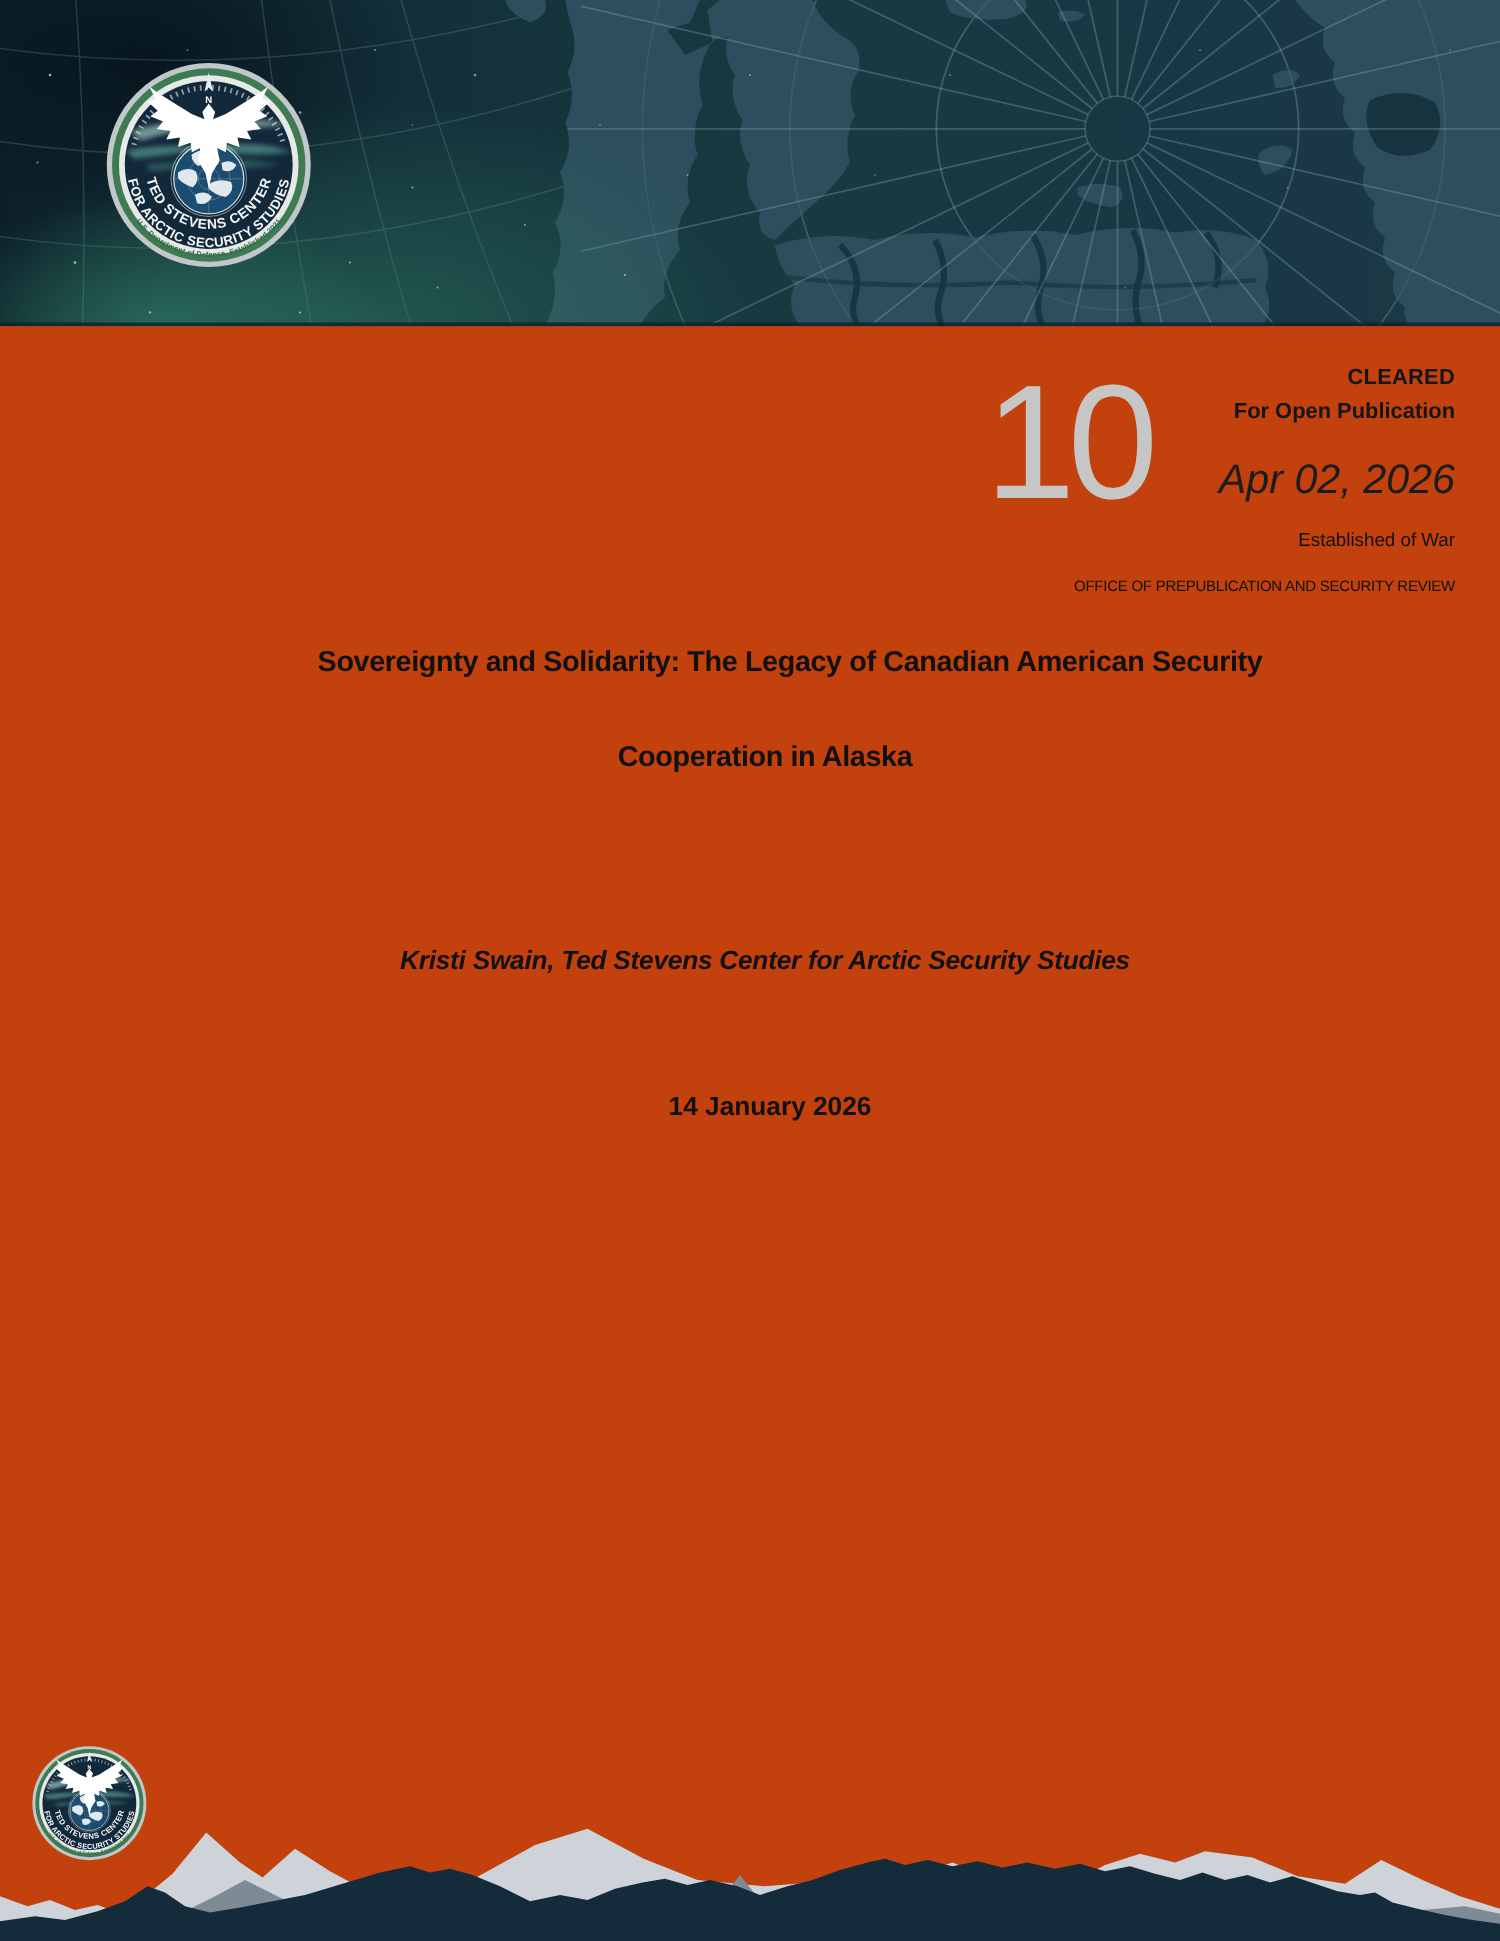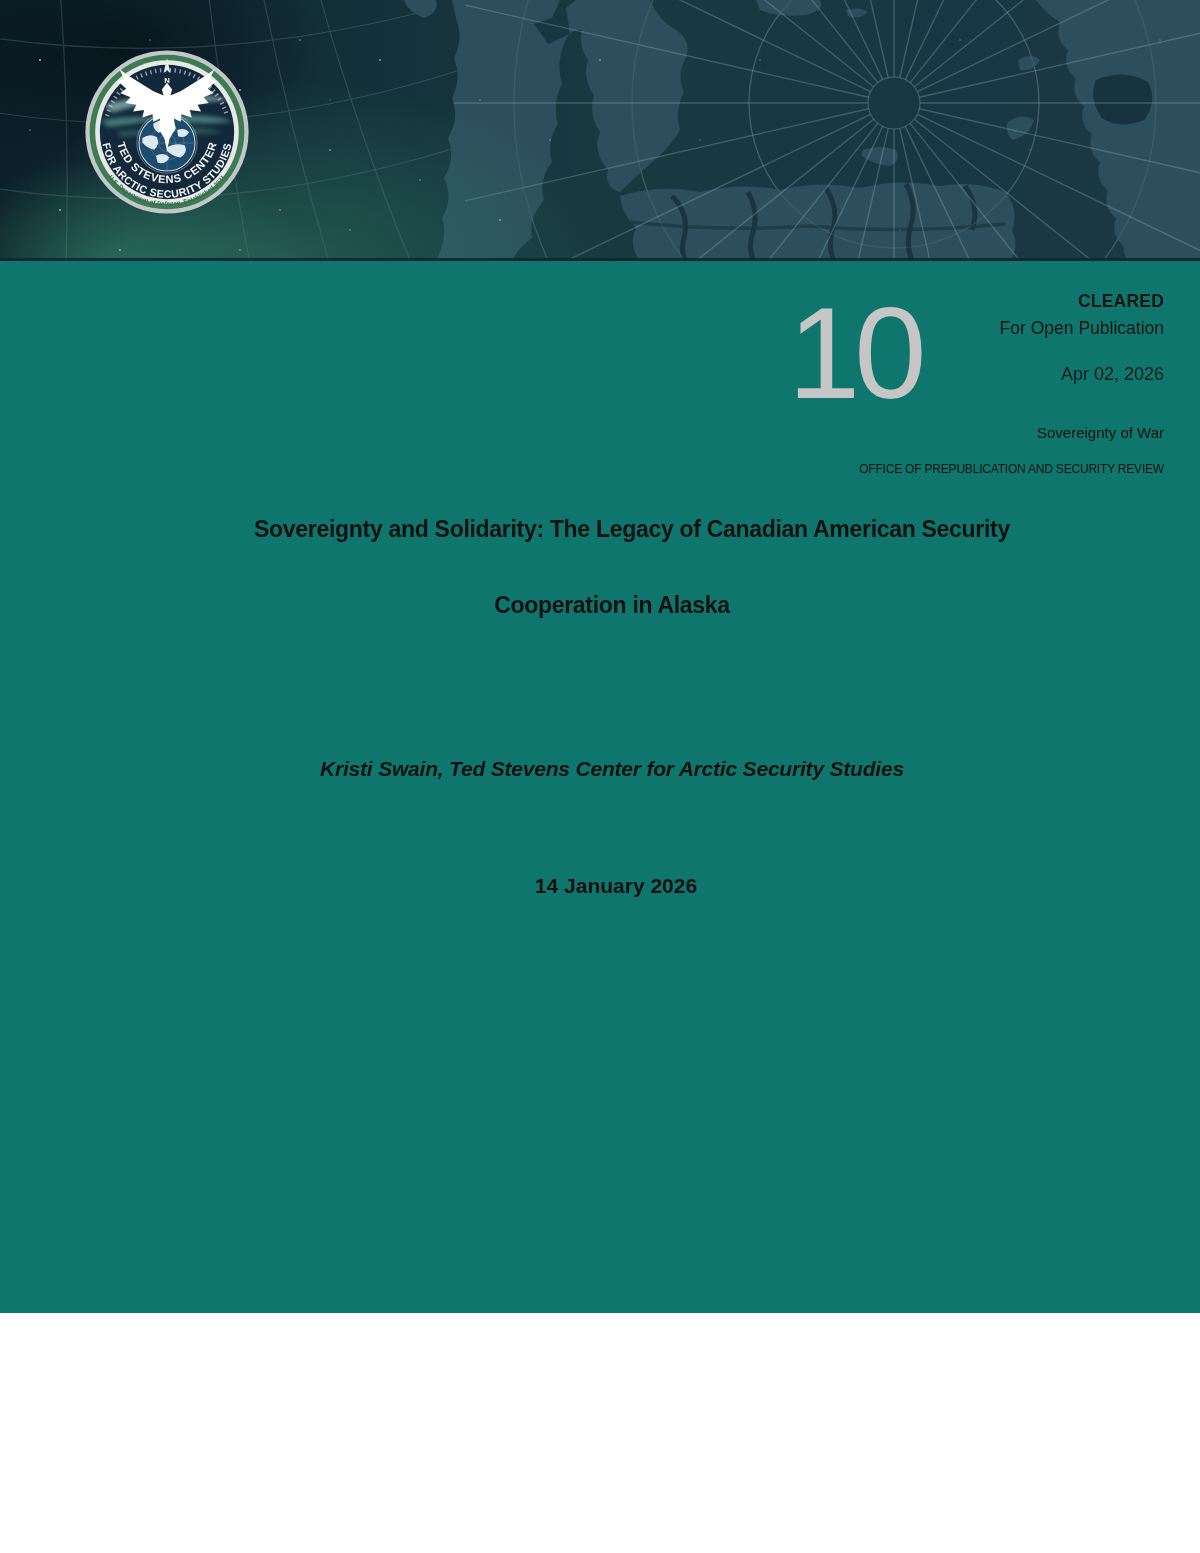--- a/index.html
+++ b/index.html
@@ -1,25 +1,25 @@
 <!DOCTYPE html>
 <html><head>
 <meta charset="utf-8">
 <style>
   html,body{margin:0;padding:0;background:#ffffff;}
-  .page{position:relative;width:1200px;height:1313px;background:#0f766e;overflow:hidden;
+  .page{position:relative;width:1200px;height:1553px;background:#c2410c;overflow:hidden;
         font-family:"Liberation Sans","DejaVu Sans",sans-serif;color:#151515;}
   svg{display:block;}
   .banner{position:absolute;top:0;left:0;}
   .footer{position:absolute;left:0;top:1378px;}
   .abs{position:absolute;left:0;width:1200px;text-align:center;}
   .stamp-col{position:absolute;left:564px;width:600px;text-align:right;}
   .stamp-status{top:291px;font-size:17.5px;font-weight:bold;letter-spacing:.2px;z-index:3;}
-  .stamp-subtitle{top:318px;font-size:17.5px;font-weight:normal;z-index:3;}
-  .stamp-date{top:364px;font-size:18px;font-weight:400;color:#1c1c1c;z-index:3;}
+  .stamp-subtitle{top:318px;font-size:17.5px;font-weight:bold;z-index:3;}
+  .stamp-date{top:364px;font-size:33px;font-weight:400;color:#1c1c1c;z-index:3;font-style:italic;}
   .stamp-dept{top:424px;font-size:15px;color:#111;z-index:3;}
   .stamp-office{top:462px;font-size:12px;color:#111;letter-spacing:-0.2px;z-index:3;}
   .stamp-watermark{position:absolute;top:288px;left:788px;width:160px;font-size:130px;
         line-height:1;font-weight:400;color:#c6c6c6;letter-spacing:-6px;z-index:1;text-align:left;}
   .title-line1{top:516px;font-size:23px;font-weight:bold;letter-spacing:-0.3px;color:#111;padding-left:32px;}
   .title-line2{top:592px;font-size:23px;font-weight:bold;letter-spacing:-0.3px;color:#111;padding-left:12px;}
   .byline{top:757px;font-size:21px;font-weight:bold;font-style:italic;letter-spacing:-0.2px;color:#111;margin-left:12px;}
   .doc-date{top:874px;font-size:21px;font-weight:bold;color:#111;padding-left:16px;}
 </style>
 </head>
@@ -230,21 +230,21 @@
     <rect x="0" y="258" width="1200" height="3" fill="#0d2630" opacity="0.85"></rect>
 
     <use href="#seal" x="82" y="47" width="170" height="170"></use>
   </svg>
 
   <div>
     <div class="stamp-watermark">10</div>
     <div class="abs stamp-col stamp-status">CLEARED</div>
     <div class="abs stamp-col stamp-subtitle">For Open Publication</div>
     <div class="abs stamp-col stamp-date">Apr 02, 2026</div>
-    <div class="abs stamp-col stamp-dept">Sovereignty of War</div>
+    <div class="abs stamp-col stamp-dept">Established of War</div>
     <div class="abs stamp-col stamp-office">OFFICE OF PREPUBLICATION AND SECURITY REVIEW</div>
   </div>
 
   <div class="abs title-line1">Sovereignty and Solidarity: The Legacy of Canadian American Security</div>
   <div class="abs title-line2">Cooperation in Alaska</div>
   <div class="abs byline">Kristi Swain, Ted Stevens Center for Arctic Security Studies</div>
   <div class="abs doc-date">14 January 2026</div>
 
   <svg class="footer" width="1200" height="175" viewBox="0 0 1200 175">
     <path fill="#cdd3d9" d="M0,139 L22,147 L40,142 L60,150 L78,146 L95,152 L115,140 L138,121 L165,88 L192,112 L210,124

